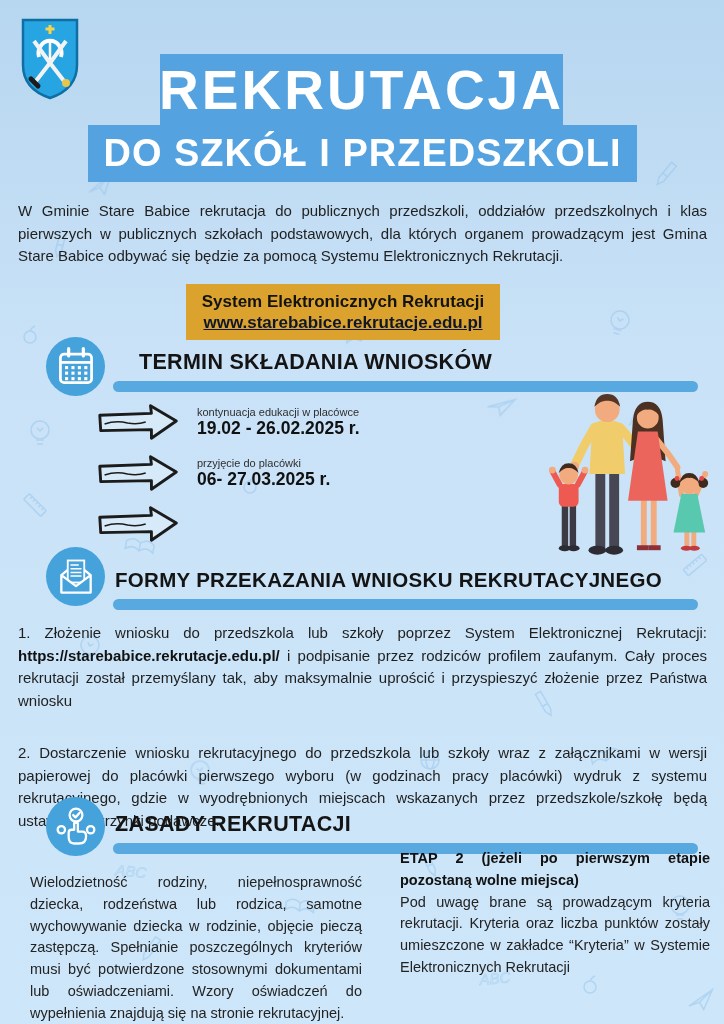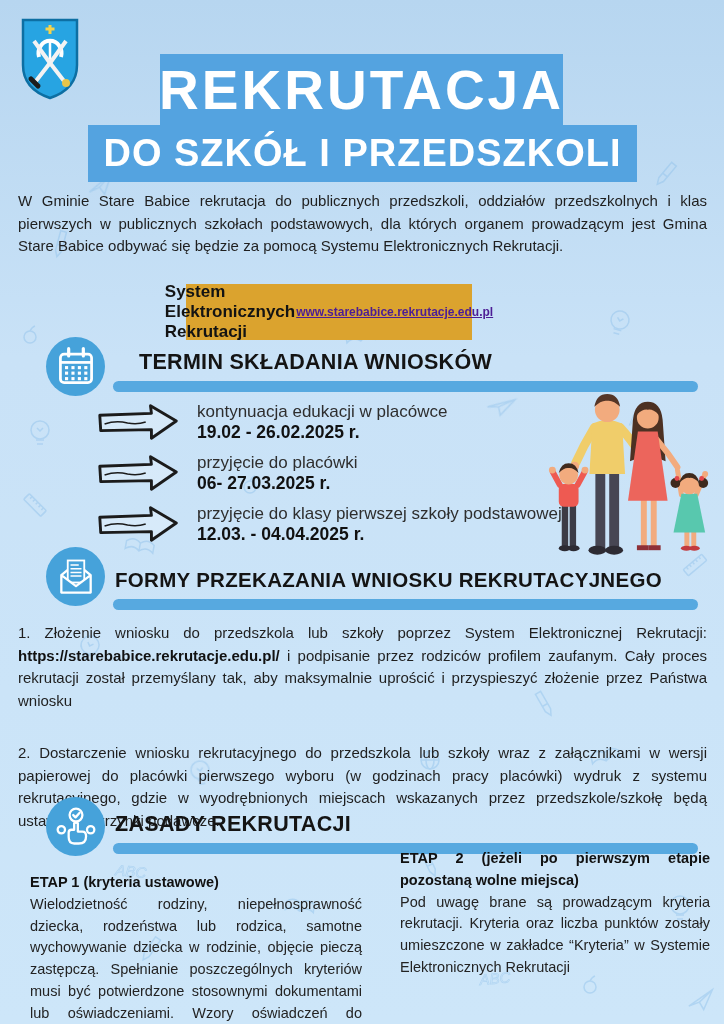--- a/index.html
+++ b/index.html
@@ -11,36 +11,36 @@
   .doodles{position:absolute;inset:0;z-index:0;}
   .content{position:absolute;inset:0;z-index:1;}
   .abs{position:absolute;}
 
   
   .banner{background:#54a3e0;color:#ffffff;display:flex;align-items:center;justify-content:center;font-weight:800;}
   .banner-1{left:160px;top:54px;width:403px;height:71px;font-size:55px;letter-spacing:3px;}
   .banner-2{left:88px;top:125px;width:549px;height:57px;font-size:38px;letter-spacing:1px;}
 
   
-  .intro{left:18px;top:190px;width:689px;font-size:15px;line-height:1.5;text-align:justify;color:#1f1f1f;}
-
-  
-  .highlight{left:186px;top:284px;width:286px;height:56px;background:#dba32e;
-    display:flex;flex-direction:row;align-items:center;justify-content:center;gap:1px;color:#131313;}
+  .intro{left:18px;top:200px;width:689px;font-size:15px;line-height:1.5;text-align:justify;color:#1f1f1f;}
+
+  
+  .highlight{left:186px;top:284px;width:314px;height:56px;background:#dba32e;
+    display:flex;flex-direction:column;align-items:center;justify-content:center;gap:1px;color:#131313;}
   .highlight .hl-title{font-weight:bold;font-size:17px;}
-  .highlight .hl-url{font-weight:bold;font-size:12px;text-decoration:underline;color:#4c1d95;}
+  .highlight .hl-url{font-weight:bold;font-size:17px;text-decoration:underline;color:#0f172a;}
 
   
   .sec-icon{width:59px;height:59px;border-radius:50%;background:#46a2da;display:flex;align-items:center;justify-content:center;}
   .sec-title{font-size:21.5px;font-weight:800;color:#141414;letter-spacing:.3px;white-space:nowrap;}
   .sec-bar{height:11px;border-radius:7px;background:#57a9e0;}
 
   
   .arrow-row{position:absolute;left:95px;display:flex;align-items:center;gap:14px;}
-  .arrow-text .lbl{font-size:17px;color:#2e2e2e;white-space:nowrap;}
+  .arrow-text .lbl{font-size:11px;color:#2e2e2e;white-space:nowrap;}
   .arrow-text .dat{font-size:17.5px;font-weight:bold;color:#111;white-space:nowrap;}
 
   
   .para{left:18px;width:689px;font-size:15px;line-height:1.5;text-align:justify;color:#1f1f1f;}
   .para .bold-link{font-weight:bold;color:#111;}
 
   
   .col{font-size:14.5px;line-height:1.5;color:#232323;text-align:justify;}
   .col .col-title{font-weight:bold;color:#111;}
   .col-left{left:30px;top:872px;width:332px;}
@@ -181,24 +181,20 @@
       <div class="arrow-text">
         <div class="lbl">przyjęcie do placówki</div>
         <div class="dat">06- 27.03.2025 r.</div>
       </div>
     </div>
     <div class="arrow-row" style="top:502px;">
       <svg width="88" height="44" viewBox="0 0 90 46">
         <path d="M4 16 L58 14 L57 6 L84 22 L58 40 L58 31 L5 32 Z" fill="#ffffff" fill-opacity="0.25" stroke="#1b1b1b" stroke-width="3" stroke-linejoin="round"></path>
         <path d="M9 25 q12 -4 24 -1 q10 2 19 -1" stroke="#1b1b1b" stroke-width="1.6" fill="none"></path>
       </svg>
-      <div class="arrow-text">
-        <div class="lbl">przyjęcie do klasy pierwszej szkoły podstawowej</div>
-        <div class="dat">12.03. - 04.04.2025 r.</div>
-      </div>
     </div>
 
     <svg class="abs" style="left:545px;top:388px;" width="168" height="180" viewBox="0 0 168 182" role="img">
 
       <path d="M49 40 Q38 58 30 76" stroke="#f0cd6a" stroke-width="9" fill="none" stroke-linecap="round"></path>
       <path d="M75 40 Q86 52 92 62" stroke="#f0cd6a" stroke-width="9" fill="none" stroke-linecap="round"></path>
       <circle cx="29" cy="79" r="4.5" fill="#f2ab7e"></circle>
         <circle cx="93" cy="64" r="4.5" fill="#f2ab7e"></circle>
       <rect x="50" y="84" width="10" height="78" fill="#474653"></rect>
         <rect x="64" y="84" width="10" height="78" fill="#474653"></rect>
@@ -269,21 +265,20 @@
         <path d="M21 11 l2.5 2.5 L28 8.5" stroke="#fff" stroke-width="2.5" fill="none" stroke-linecap="round" stroke-linejoin="round"></path>
         <circle cx="8" cy="27" r="4" fill="none" stroke="#fff" stroke-width="2.5"></circle>
         <circle cx="40" cy="27" r="4" fill="none" stroke="#fff" stroke-width="2.5"></circle>
         <path d="M22 20 q2 -2 4 0 v9 h5 q4 0 4 5 q0 8 -8 8 h-5 q-6 0 -6 -7 v-5 q0 -3 3 -3 h3 Z" fill="none" stroke="#fff" stroke-width="2.5" stroke-linejoin="round"></path>
       </svg>
     </div>
     <div class="abs sec-title" style="left:115px;top:812px;">ZASADY REKRUTACJI</div>
     <div class="abs sec-bar" style="left:113px;right:26px;top:843px;"></div>
 
     <div class="abs col col-left">
-      <div class="col-title">ETAP 1 (kryteria ustawowe)</div>
       <div>Wielodzietność rodziny, niepełnosprawność dziecka, rodzeństwa lub rodzica, samotne wychowywanie dziecka w rodzinie, objęcie pieczą zastępczą. Spełnianie poszczególnych kryteriów musi być potwierdzone stosownymi dokumentami lub oświadczeniami. Wzory oświadczeń do wypełnienia znajdują się na stronie rekrutacyjnej.</div>
     </div>
     <div class="abs col col-right">
       <div class="col-title">ETAP 2 (jeżeli po pierwszym etapie pozostaną wolne miejsca)</div>
       <div>Pod uwagę brane są prowadzącym kryteria rekrutacji. Kryteria oraz liczba punktów zostały umieszczone w zakładce “Kryteria” w Systemie Elektronicznych Rekrutacji</div>
     </div>
 
   </div>
 </div>
 

